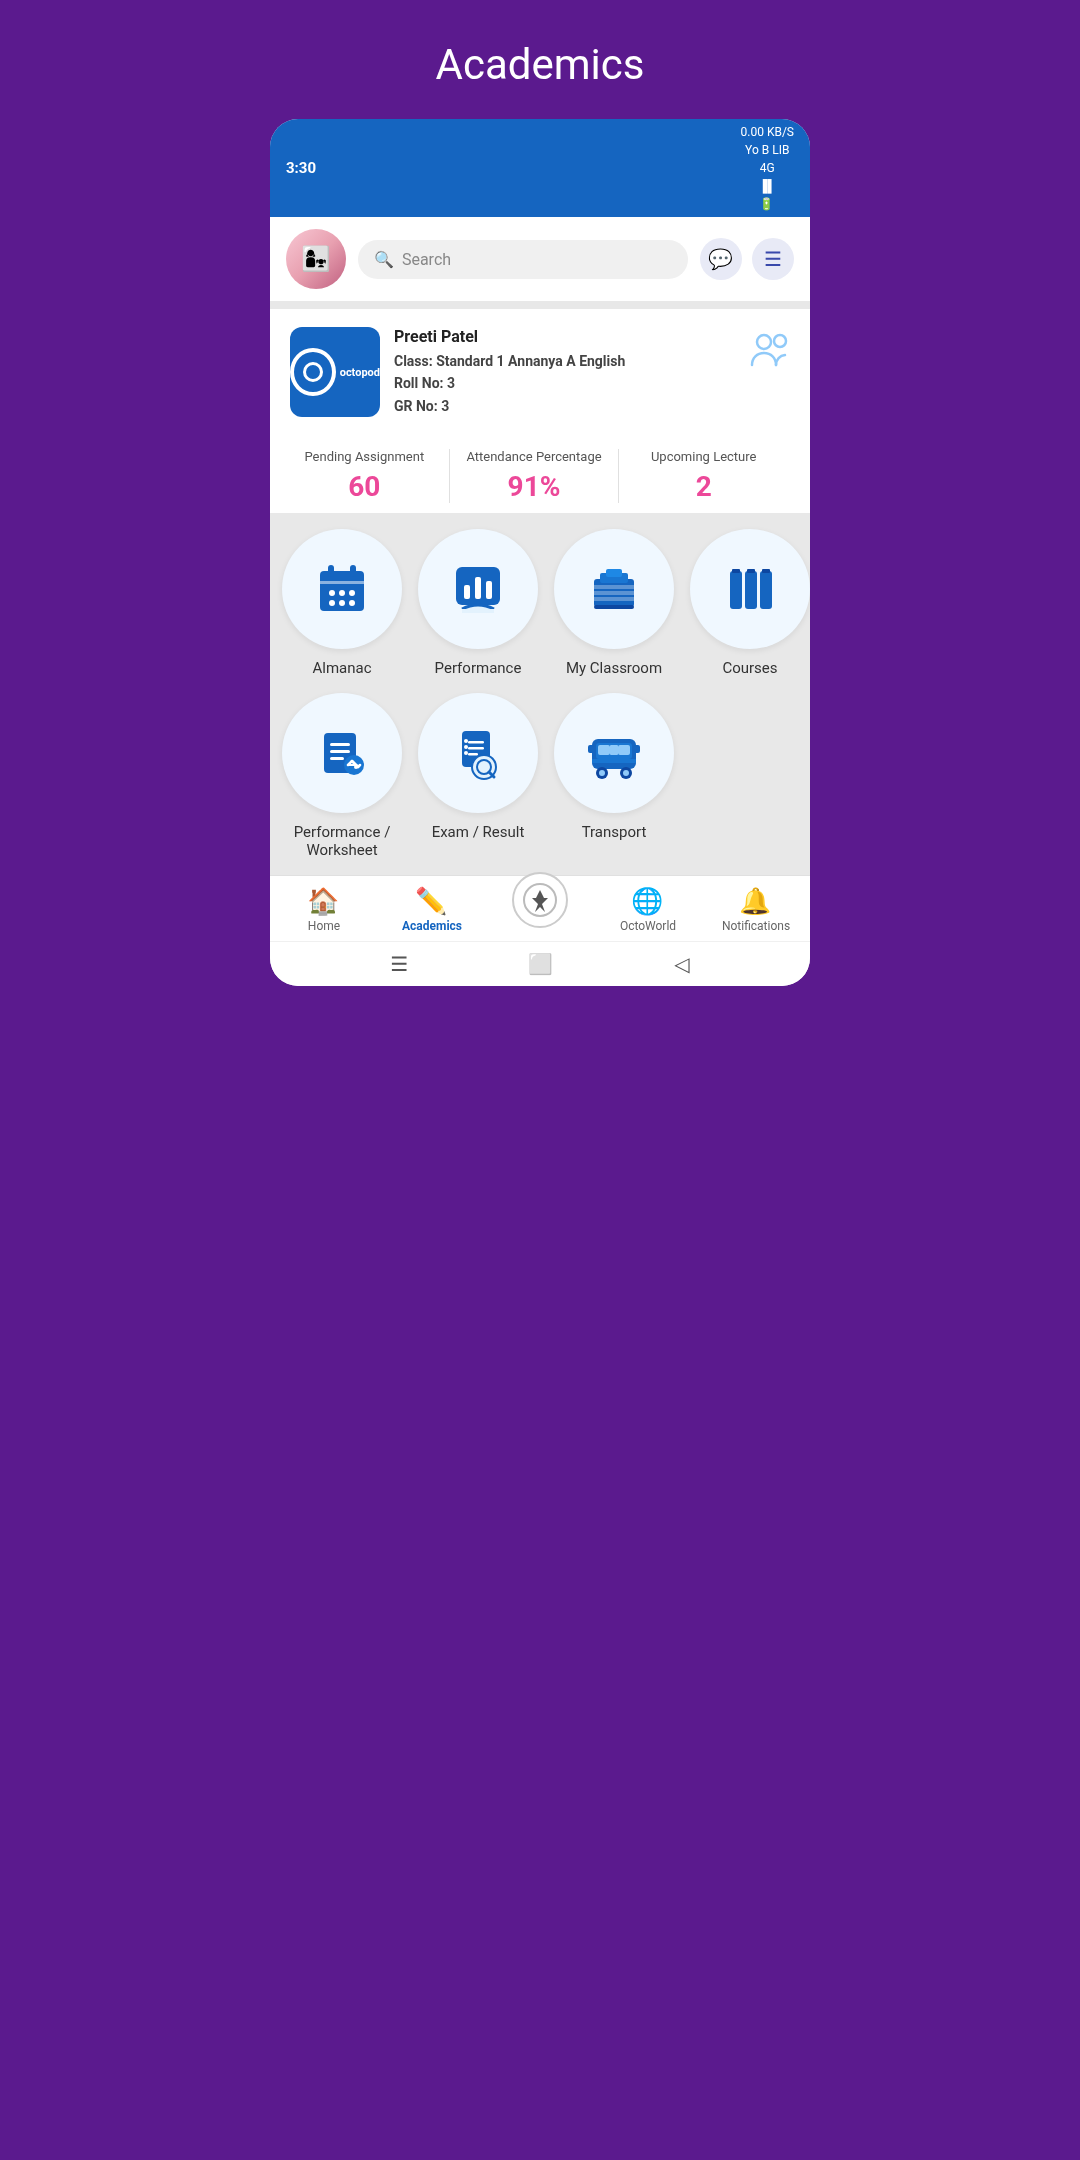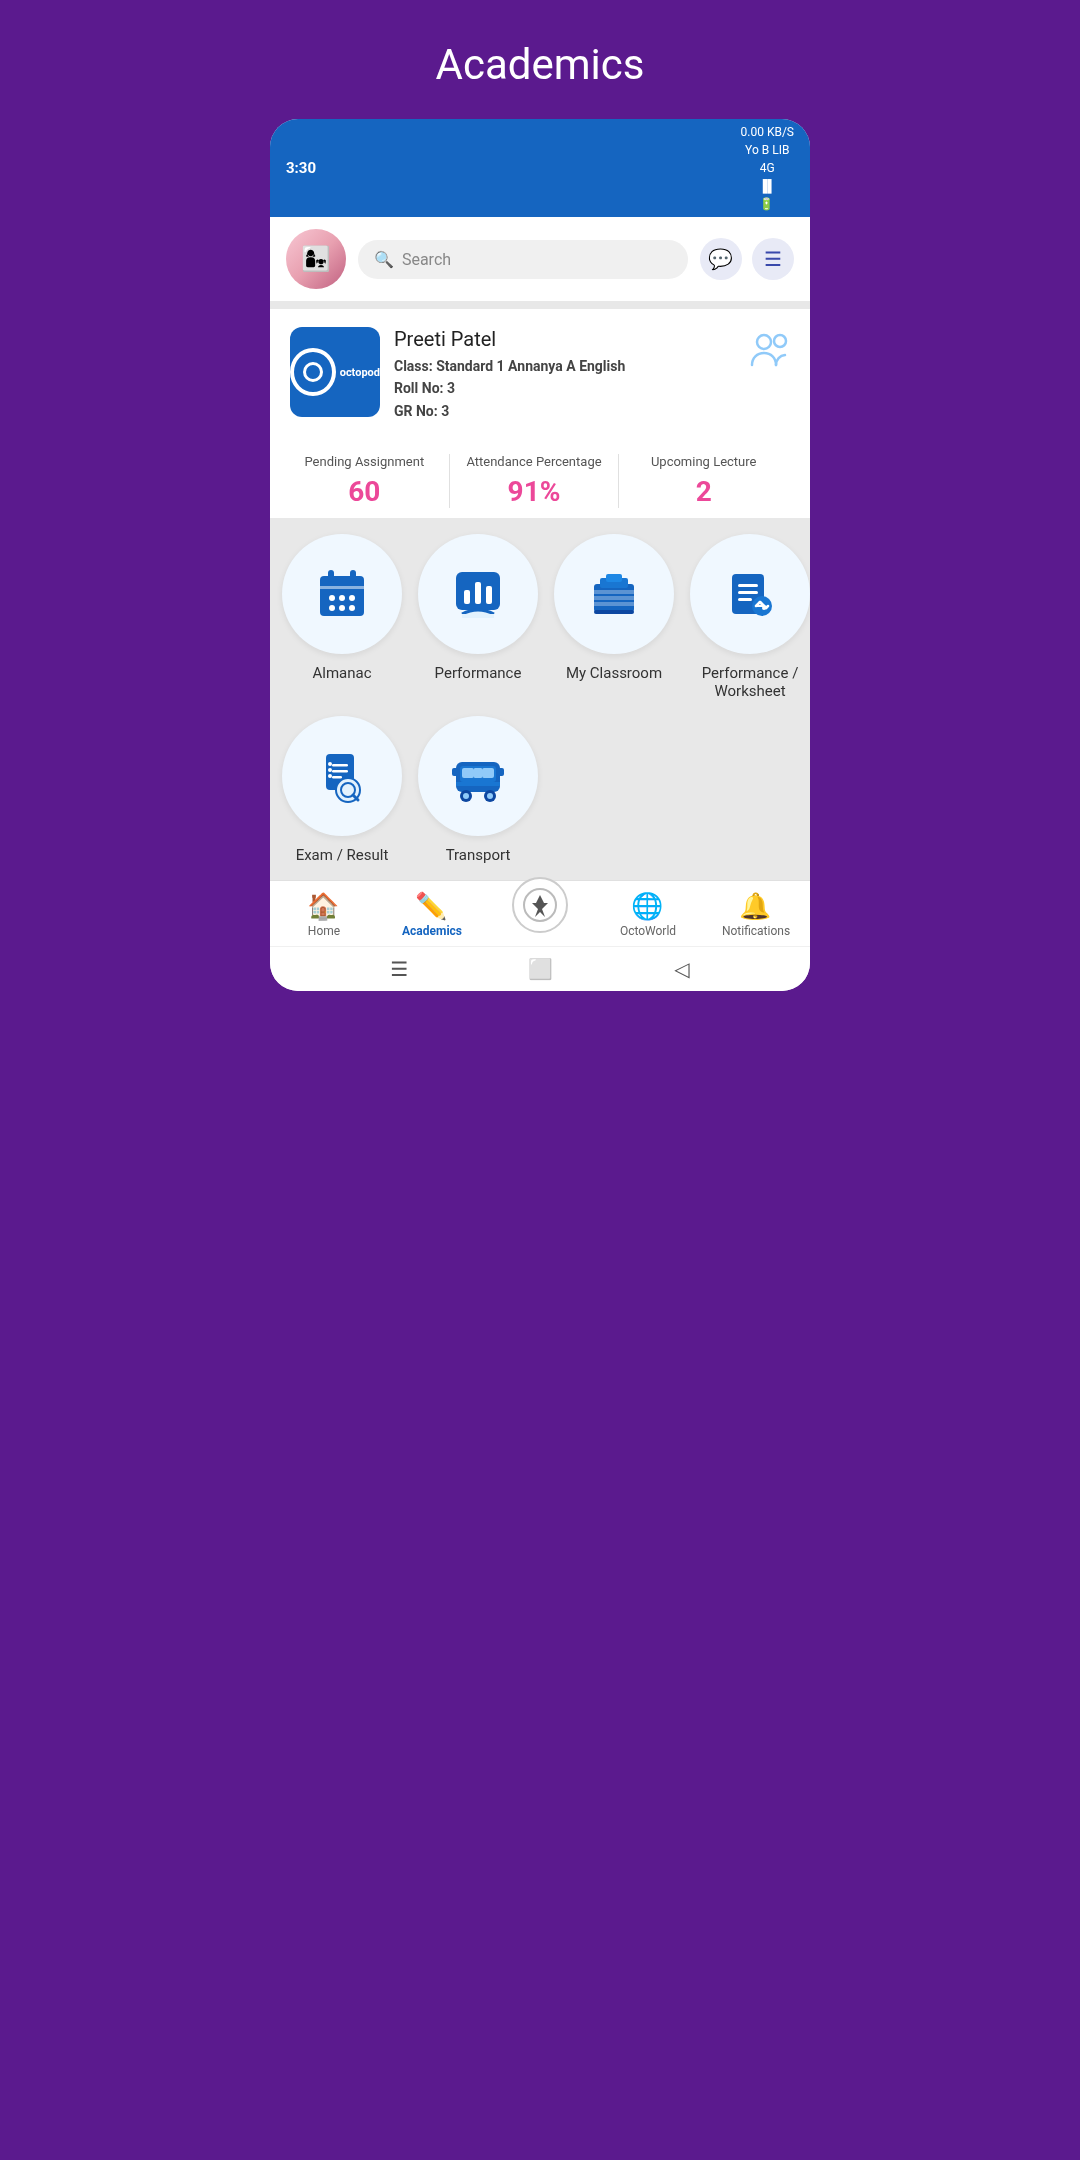--- a/index.html
+++ b/index.html
@@ -133,22 +133,22 @@
       width: 20px;
       height: 20px;
       border-radius: 50%;
       border: 3px solid white;
     }
     .profile-info {
       flex: 1;
       padding-left: 14px;
     }
     .profile-name {
-      font-size: 20px;
-      font-weight: normal;
+      font-size: 16px;
+      font-weight: bold;
       color: #222;
       margin-bottom: 4px;
     }
     .profile-detail {
       font-size: 14px;
       color: #444;
       line-height: 1.6;
     }
     .profile-detail span { font-weight: bold; }
     .people-icon {
@@ -374,20 +374,33 @@
             <rect x="10" y="32" width="40" height="4" fill="white" opacity="0.3"></rect>
             <rect x="10" y="38" width="40" height="4" fill="white" opacity="0.3"></rect>
             <rect x="16" y="14" width="28" height="10" rx="2" fill="#1976d2"></rect>
             <rect x="22" y="10" width="16" height="8" rx="2" fill="#1e88e5"></rect>
             <rect x="10" y="46" width="40" height="4" rx="2" fill="#0d47a1"></rect>
           </svg>
         </div>
         <span class="grid-label">My Classroom</span>
       </div>
 
+      <div class="grid-item">
+        <div class="grid-icon-circle">
+          <svg viewBox="0 0 60 60" fill="none">
+            <rect x="10" y="12" width="12" height="38" rx="3" fill="#1565c0"></rect>
+            <rect x="12" y="10" width="8" height="4" rx="1" fill="#0d47a1"></rect>
+            <rect x="25" y="12" width="12" height="38" rx="3" fill="#1565c0"></rect>
+            <rect x="27" y="10" width="8" height="4" rx="1" fill="#0d47a1"></rect>
+            <rect x="40" y="12" width="12" height="38" rx="3" fill="#1565c0"></rect>
+            <rect x="42" y="10" width="8" height="4" rx="1" fill="#0d47a1"></rect>
+          </svg>
+        </div>
+        <span class="grid-label">Courses</span>
+      </div>
 
       <div class="grid-item">
         <div class="grid-icon-circle">
           <svg viewBox="0 0 60 60" fill="none">
             <rect x="12" y="10" width="32" height="40" rx="4" fill="#1565c0"></rect>
             <rect x="18" y="20" width="20" height="3" rx="1.5" fill="white"></rect>
             <rect x="18" y="27" width="20" height="3" rx="1.5" fill="white"></rect>
             <rect x="18" y="34" width="14" height="3" rx="1.5" fill="white"></rect>
             <circle cx="42" cy="42" r="10" fill="#1976d2"></circle>
             <path d="M36 42 L40 38 L46 44" stroke="white" stroke-width="2.5" fill="none" stroke-linecap="round" stroke-linejoin="round"></path>

